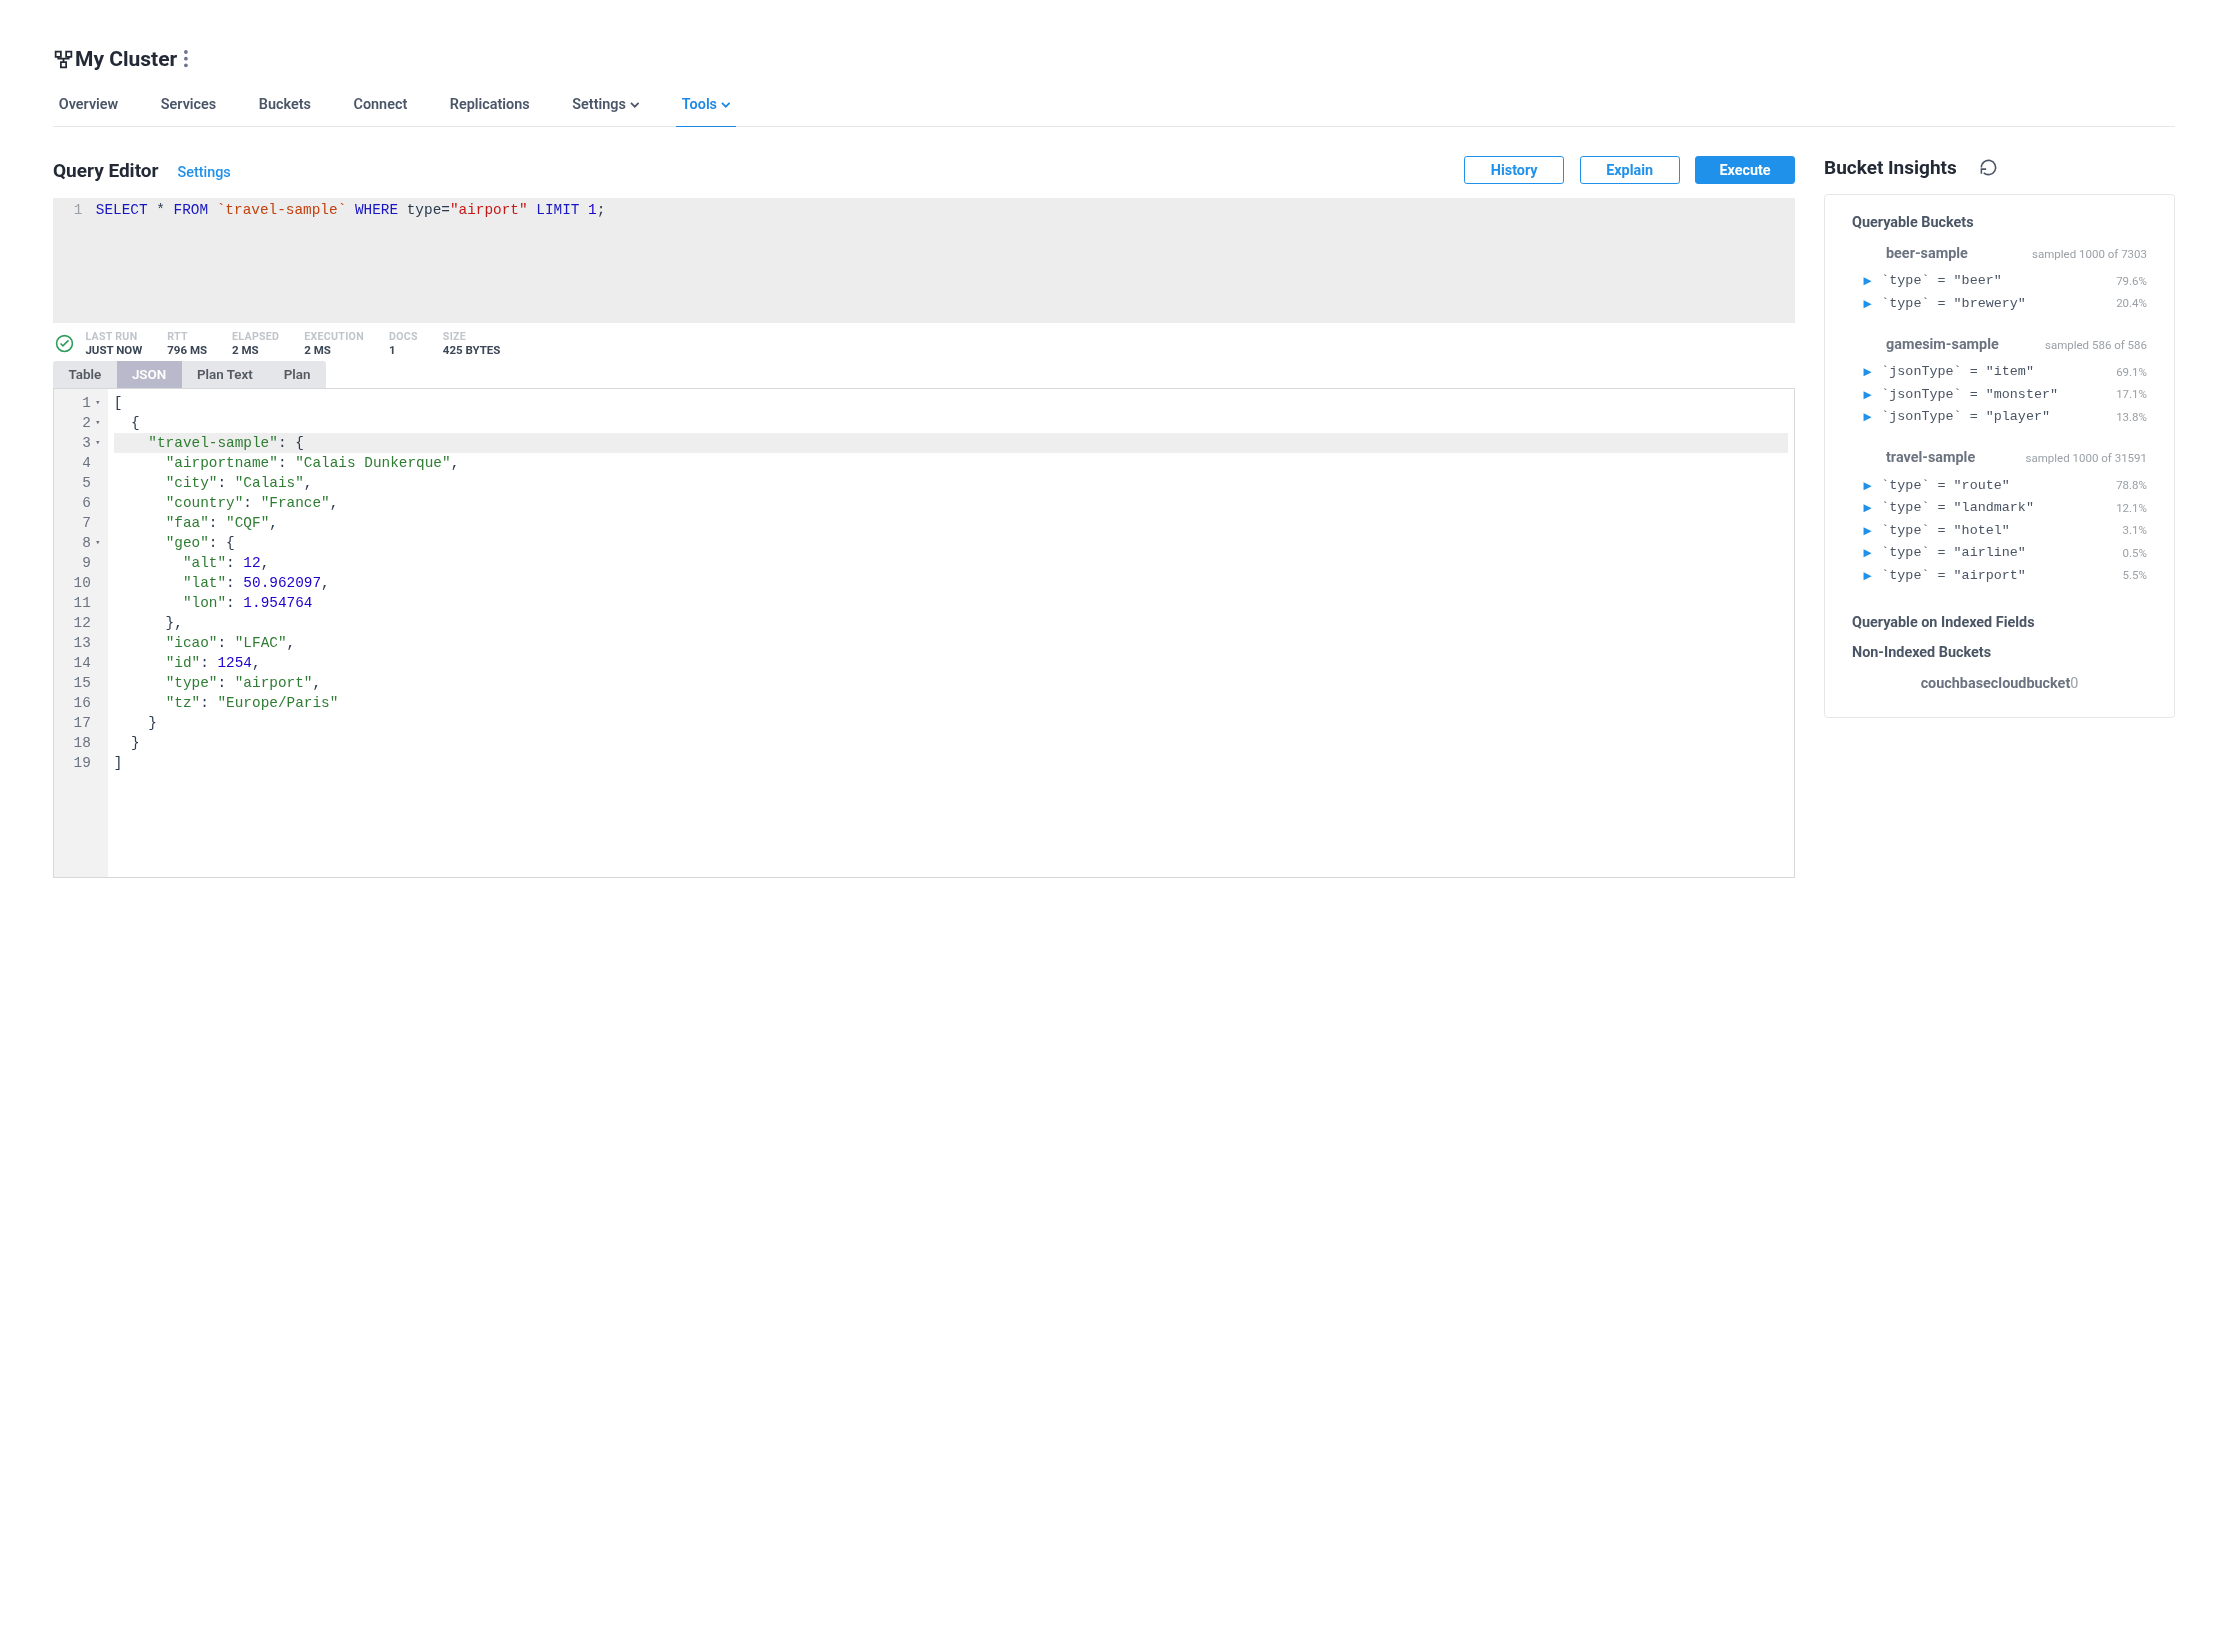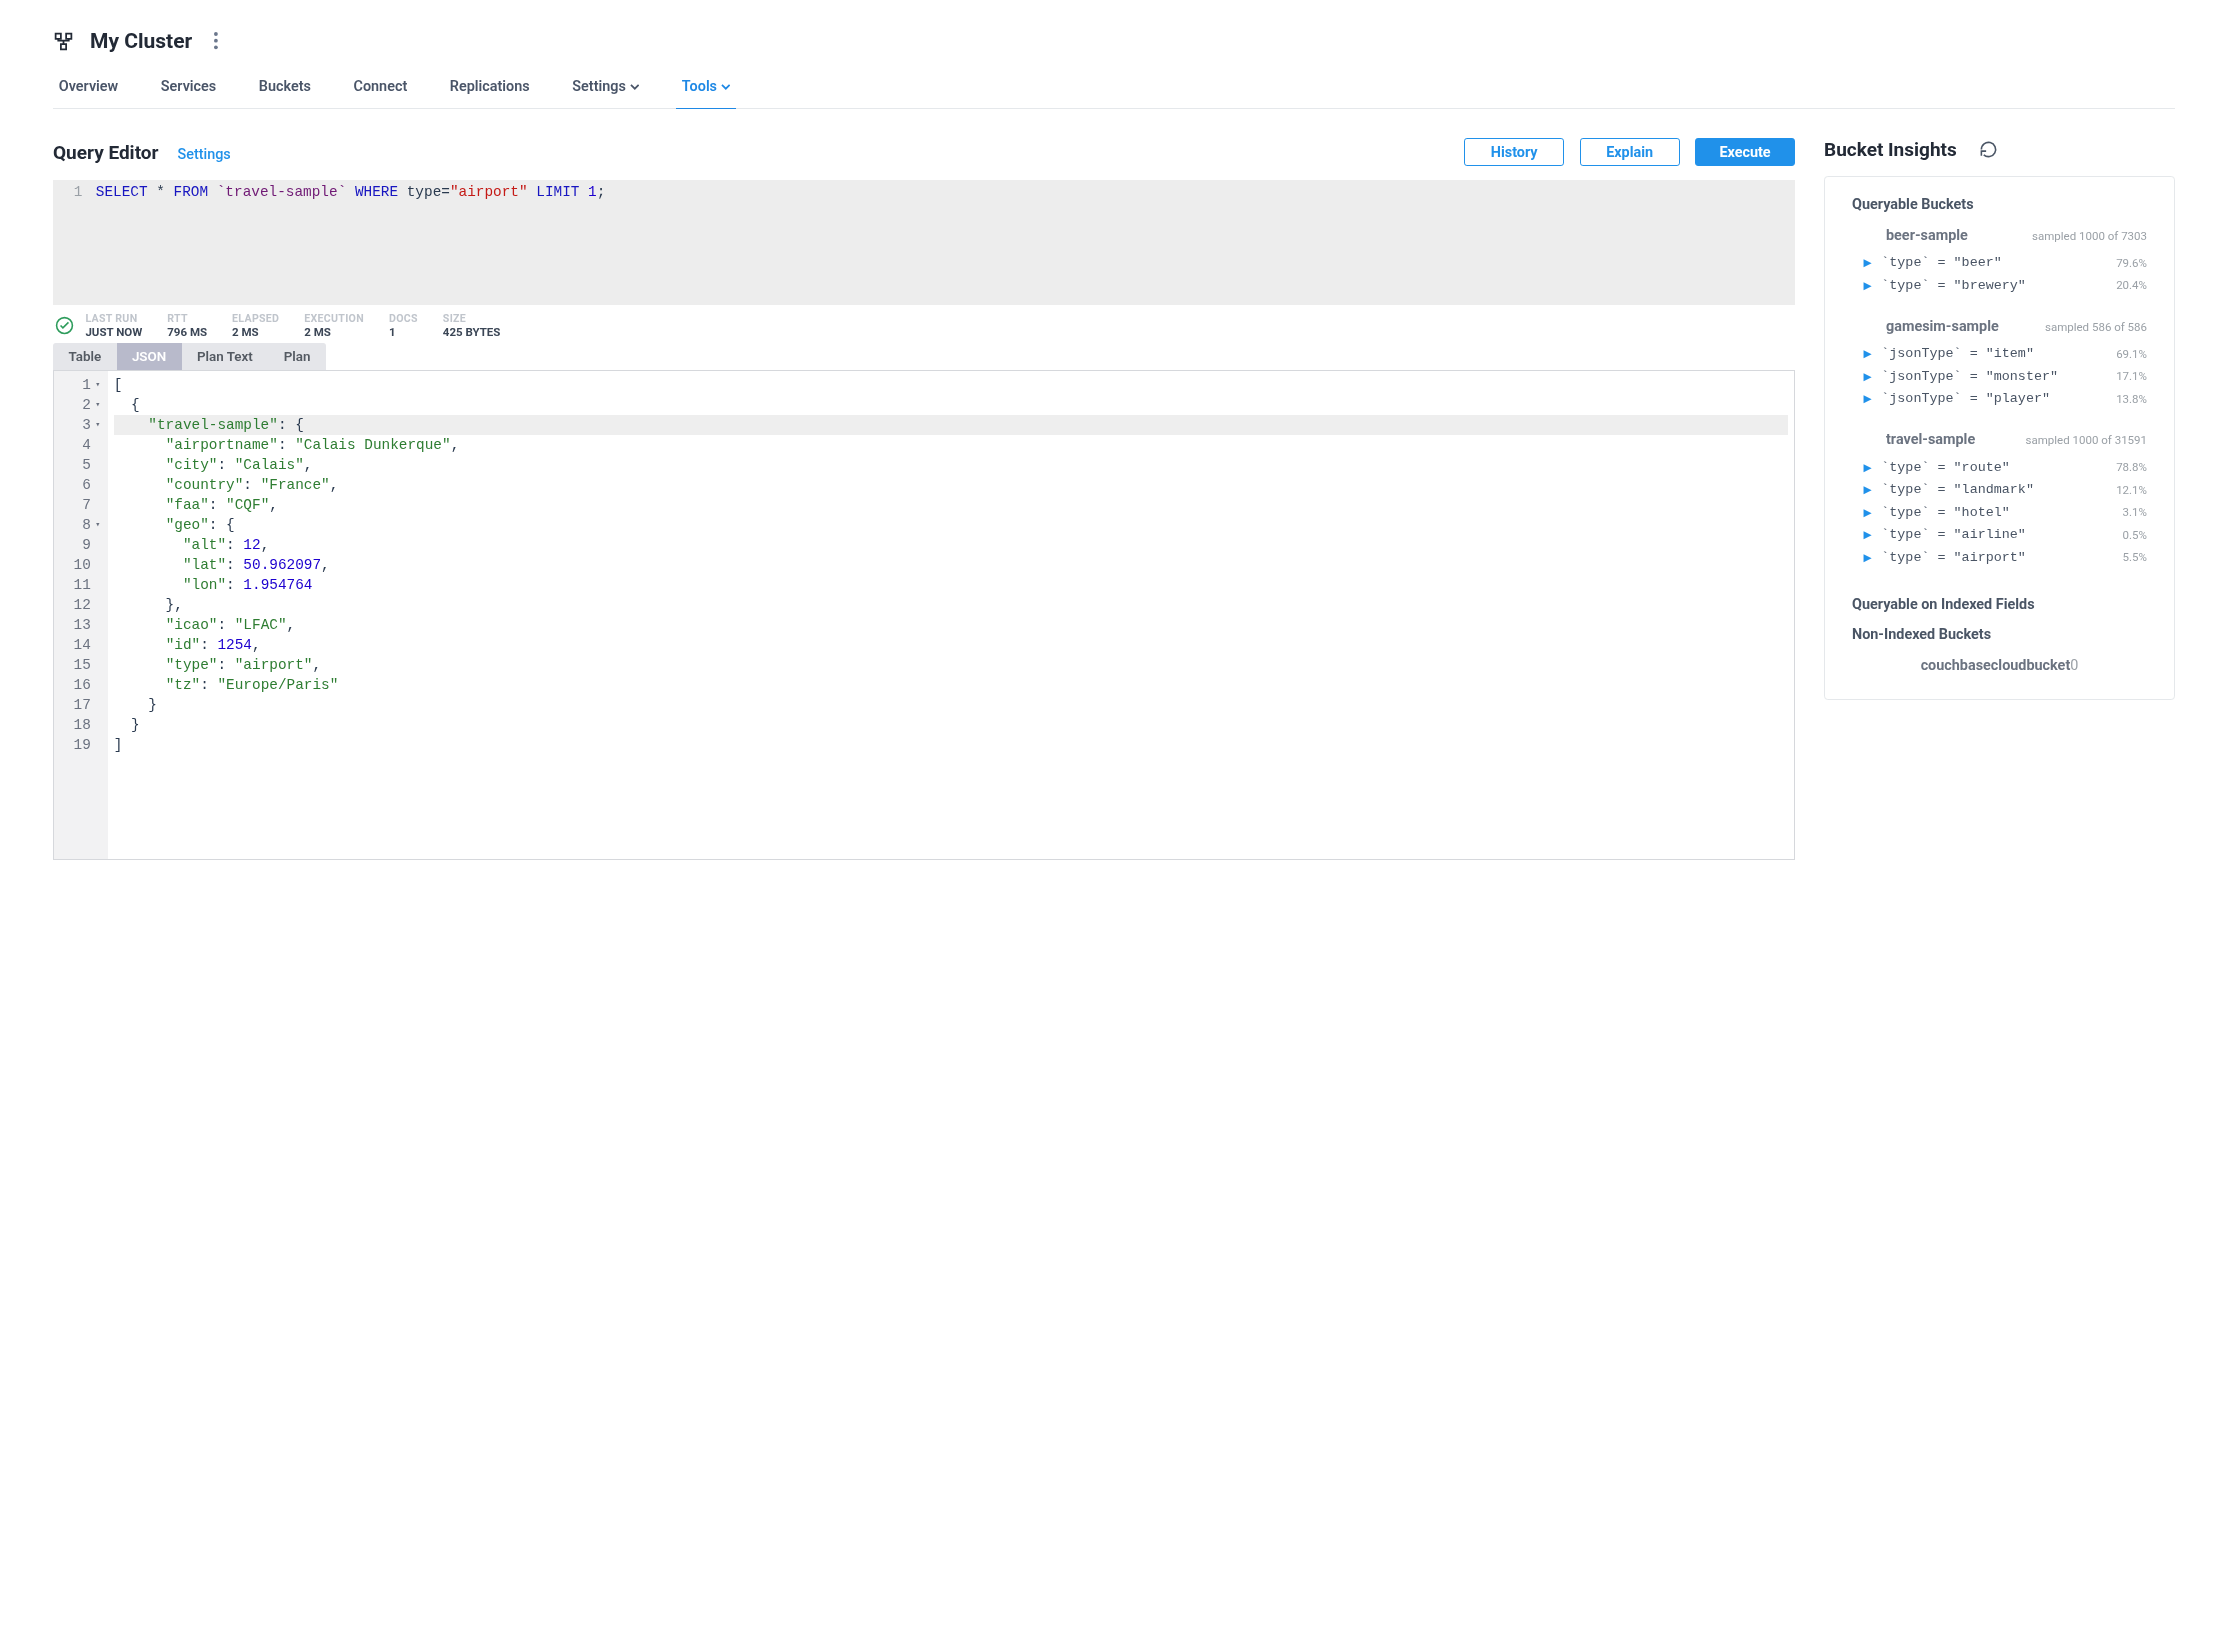--- a/index.html
+++ b/index.html
@@ -3,21 +3,21 @@
 <meta charset="utf-8">
 <style>
 * { box-sizing: border-box; margin: 0; padding: 0; }
 body {
   font-family: -apple-system, BlinkMacSystemFont, "Segoe UI", Roboto, "Helvetica Neue", Arial, sans-serif;
   color: #2a3a4f;
   background: #fff;
   font-size: 13.4px;
   padding: 29px 53px;
 }
-.header { display: flex; align-items: center; gap: 16px; margin-bottom: 17.3px; }
+.header { display: flex; align-items: center; gap: 1px; margin-bottom: 17.3px; margin-top: 18px; }
 .cluster-icon svg { display: block; }
 .cluster-title { font-size: 21px; font-weight: 700; color: #232a36; }
 .kebab { color: #6b778c; cursor: pointer; padding: 0 5.8px; }
 .kebab svg { display: block; }
 
 .nav { display: flex; gap: 31px; border-bottom: 1px solid #e5e8eb; }
 .nav-item {
   padding: 7.7px 5.8px 13.4px 5.8px;
   color: #4a5568;
   font-weight: 600;
@@ -59,21 +59,21 @@
   background: #ededed;
   height: 125px;
   font-family: "SFMono-Regular", Consolas, "Liberation Mono", Menlo, monospace;
   font-size: 14.4px;
   display: flex;
 }
 .gutter { width: 37px; background: #ededed; text-align: right; color: #9aa0a6; padding: 3.8px 7.7px 3.8px 0; }
 .code-area { flex: 1; background: #ededed; padding: 3.8px 5.8px; }
 .code-line { white-space: pre; }
 .kw { color: #1816c1; }
-.id { color: #701a75; }
+.id { color: #c2410c; }
 .str { color: #c41a16; }
 .num { color: #1c00cf; }
 
 .status-row { display: flex; align-items: center; gap: 11.5px; padding: 7.7px 1.9px 3.8px 1.9px; }
 .status-ok { color: #2e9c5c; }
 .status-ok svg { display: block; }
 .stats { display: flex; gap: 25px; }
 .stat { display: flex; flex-direction: column; }
 .stat-label { font-size: 10.6px; font-weight: 700; color: #c0c5cc; letter-spacing: 0.3px; }
 .stat-value { font-size: 11.5px; font-weight: 700; color: #3b4656; }

